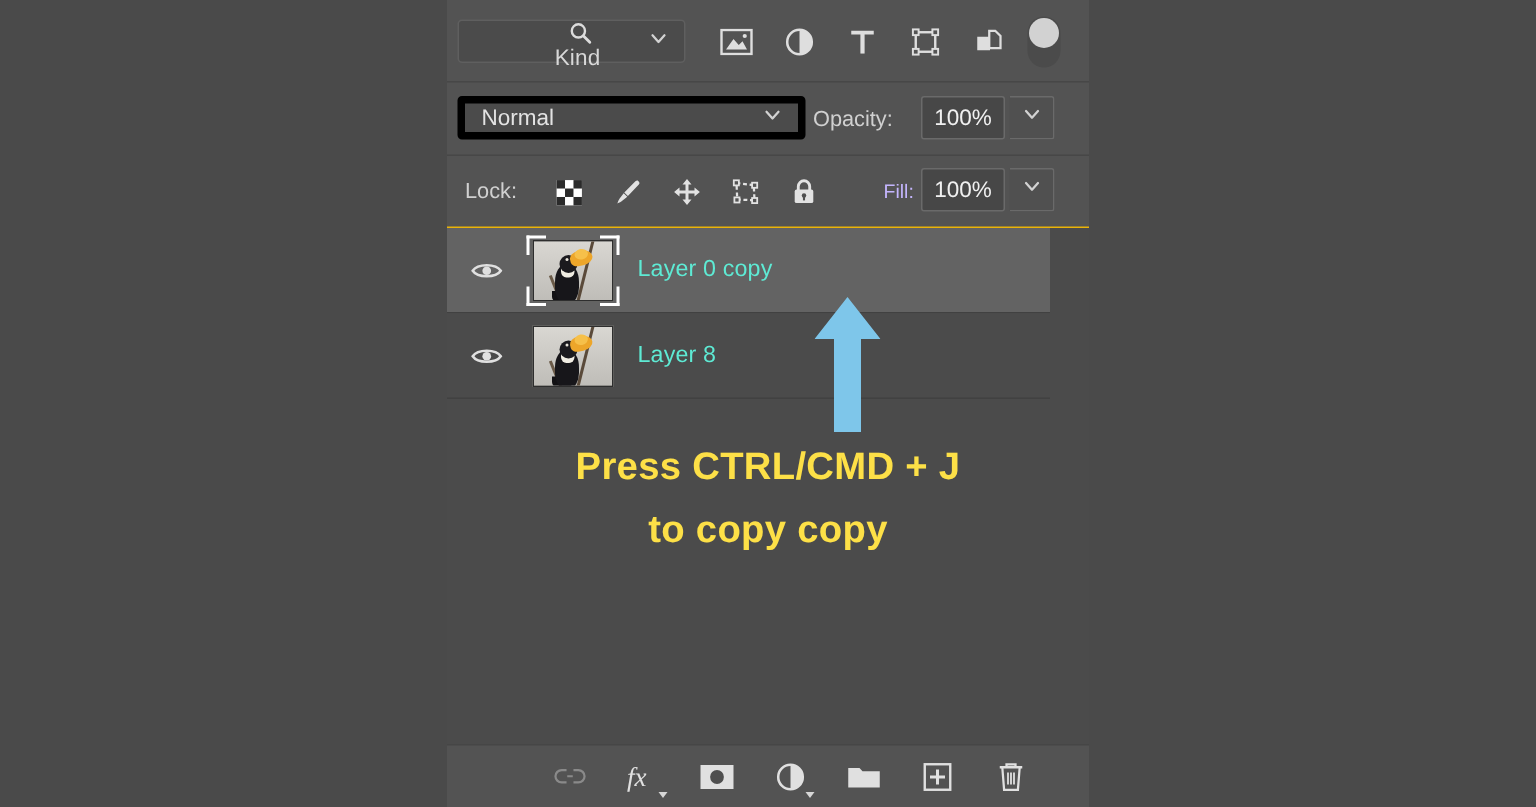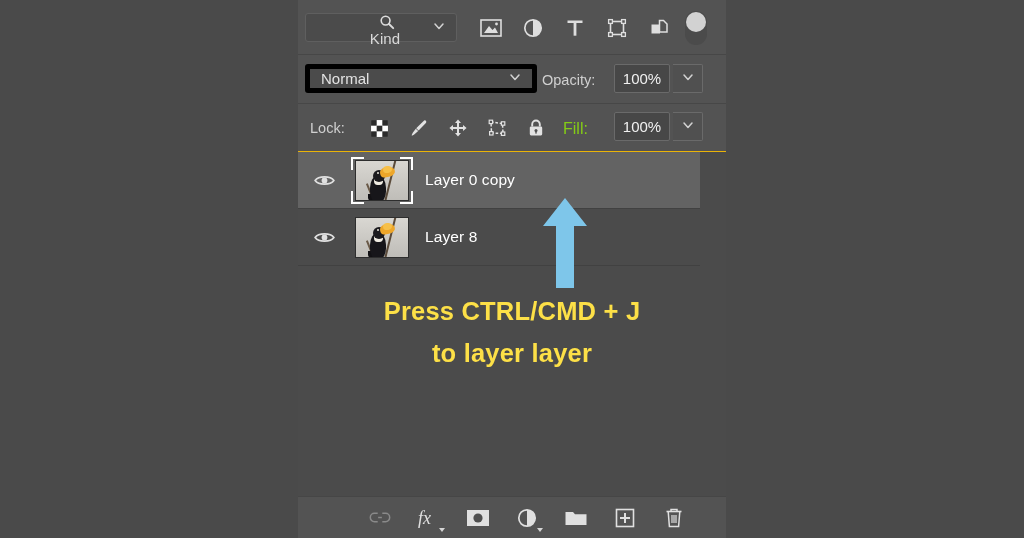--- a/index.html
+++ b/index.html
@@ -168,23 +168,23 @@
     left: 62px; top: 0;
     height: 48px;
     display: flex; align-items: center;
   }
   .lock-icons > .licon {
     width: 39px; height: 48px;
     display: flex; align-items: center; justify-content: center;
   }
   .fill-label {
     position: absolute;
-    left: 265px; top: 16px;
-    color: #84cc16;
-    font-size: 16px;
+    left: 291px; top: 16px;
+    color: #c4b5fd;
+    font-size: 13px;
   }
   .fill-field {
     position: absolute;
     left: 316px; top: 8px;
     width: 56px; height: 29px;
     background: #474747;
     border: 1px solid #6a6a6a;
     border-radius: 2px;
     box-sizing: border-box;
     display: flex; align-items: center; justify-content: center;
@@ -322,21 +322,21 @@
     position: absolute;
     width: 11px; height: 11px;
     border: 2px solid #ffffff;
   }
   .thumb-brackets span.tl { left: 0;  top: 0;  border-right: none; border-bottom: none; }
   .thumb-brackets span.tr { right: 0; top: 0;  border-left: none;  border-bottom: none; }
   .thumb-brackets span.bl { left: 0;  bottom: 0; border-right: none; border-top: none; }
   .thumb-brackets span.br { right: 0; bottom: 0; border-left: none;  border-top: none; }
 
   .layer-name {
-    color: #ffffff;
+    color: #5eead4;
     font-size: 15.5px;
     margin-left: 12px;
     letter-spacing: .1px;
   }
 
   
   .arrow {
     position: absolute;
     left: 543px;
     top: 198px;
@@ -647,15 +647,15 @@
   </div>
 
   <span class="arrow">
     <svg viewBox="0 0 44 90" width="44" height="90">
       <polygon points="22,0 44,28 31,28 31,90 13,90 13,28 0,28" fill="#7ec6ea"></polygon>
     </svg>
   </span>
 
   <div class="callout">
     <div>Press CTRL/CMD + J</div>
-    <div>to layer layer</div>
+    <div>to copy copy</div>
   </div>
 </div>
 
 </body></html>

